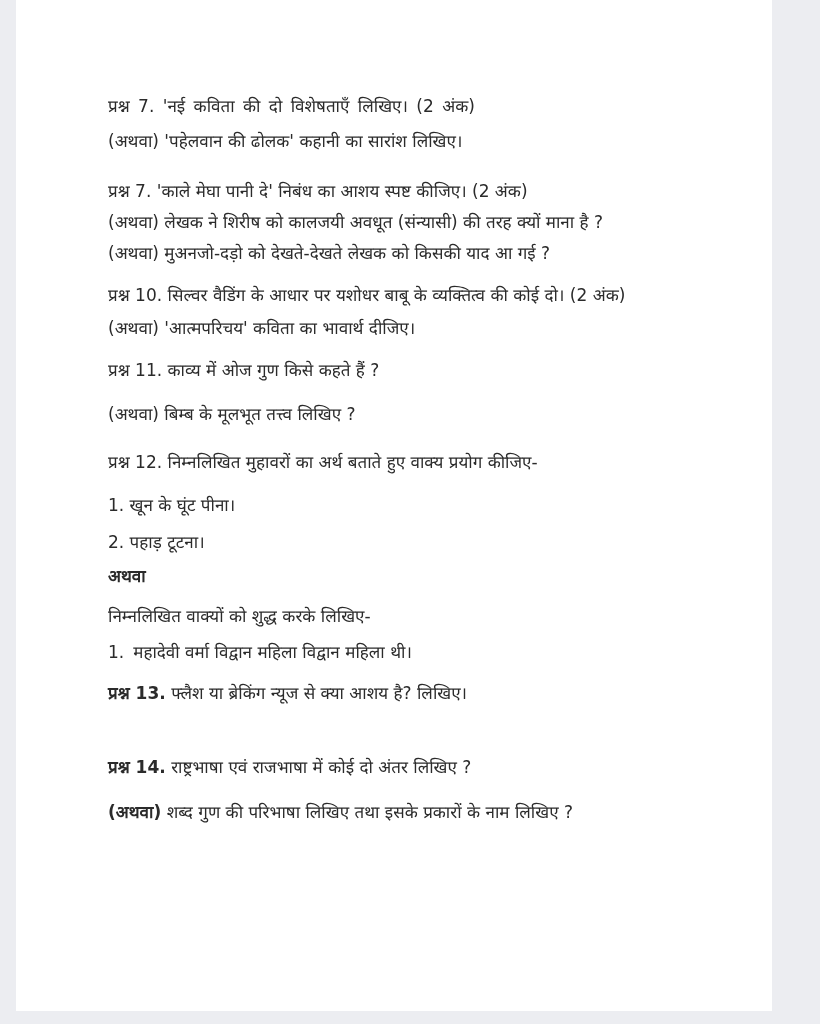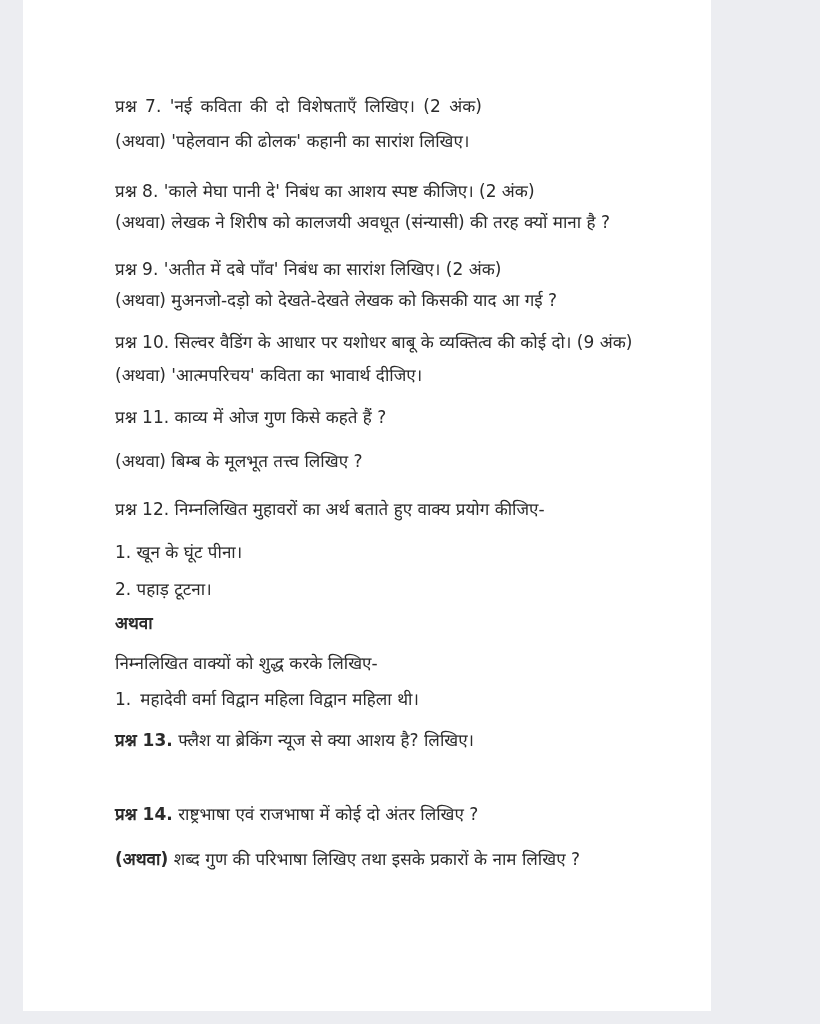--- a/index.html
+++ b/index.html
@@ -5,23 +5,23 @@
   html, body {
     margin: 0;
     padding: 0;
     width: 820px;
     height: 1024px;
     background: #ecedf1;
     font-family: "DejaVu Sans", sans-serif;
   }
   .paper {
     position: absolute;
-    left: 23px;
+    left: 16px;
     top: 0;
-    width: 688px;
+    width: 756px;
     height: 1011px;
     background: #ffffff;
   }
   .content {
     padding: 95px 50px 0 92px;
     color: #2b2b2b;
     font-size: 17px;
     line-height: 22px;
   }
   p.line { margin: 0; }
@@ -34,29 +34,28 @@
 </head>
 <body>
 
 <div class="paper">
   <div class="content">
 
     <p class="line ws3" style="margin-top:0"><b></b><span>प्रश्न 7. 'नई कविता की दो विशेषताएँ लिखिए। (2 अंक)</span></p>
 
     <p class="line alt" style="margin-top:13px"><b></b><span>(अथवा) 'पहेलवान की ढोलक' कहानी का सारांश लिखिए।</span></p>
 
-    <p class="line" style="margin-top:28px"><b></b><span>प्रश्न 8. 'काले मेघा पानी दे' निबंध का आशय स्पष्ट कीजिए। (2 अंक)</span></p>
+    <p class="line" style="margin-top:28px"><b></b><span>प्रश्न 7. 'काले मेघा पानी दे' निबंध का आशय स्पष्ट कीजिए। (2 अंक)</span></p>
 
     <p class="line alt" style="margin-top:9px"><b></b><span>(अथवा) लेखक ने शिरीष को कालजयी अवधूत (संन्यासी) की तरह क्यों माना है ?</span></p>
 
-    <p class="line" style="margin-top:25px"><b></b><span>प्रश्न 9. 'अतीत में दबे पाँव' निबंध का सारांश लिखिए। (2 अंक)</span></p>
 
     <p class="line alt" style="margin-top:9px"><b></b><span>(अथवा) मुअनजो-दड़ो को देखते-देखते लेखक को किसकी याद आ गई ?</span></p>
 
-    <p class="line" style="margin-top:20px"><b></b><span>प्रश्न 10. सिल्वर वैडिंग के आधार पर यशोधर बाबू के व्यक्तित्व की कोई दो। (9 अंक)</span></p>
+    <p class="line" style="margin-top:20px"><b></b><span>प्रश्न 10. सिल्वर वैडिंग के आधार पर यशोधर बाबू के व्यक्तित्व की कोई दो। (2 अंक)</span></p>
 
     <p class="line alt" style="margin-top:11px"><b></b><span>(अथवा) 'आत्मपरिचय' कविता का भावार्थ दीजिए।</span></p>
 
     <p class="line" style="margin-top:20px"><b></b><span>प्रश्न 11. काव्य में ओज गुण किसे कहते हैं ?</span></p>
 
     <p class="line alt" style="margin-top:22px"><b></b><span>(अथवा) बिम्ब के मूलभूत तत्त्व लिखिए ?</span></p>
 
     <p class="line" style="margin-top:26px"><b></b><span>प्रश्न 12. निम्नलिखित मुहावरों का अर्थ बताते हुए वाक्य प्रयोग कीजिए-</span></p>
 
     <p class="line" style="margin-top:21px"><b></b><span>1. खून के घूंट पीना।</span></p>

